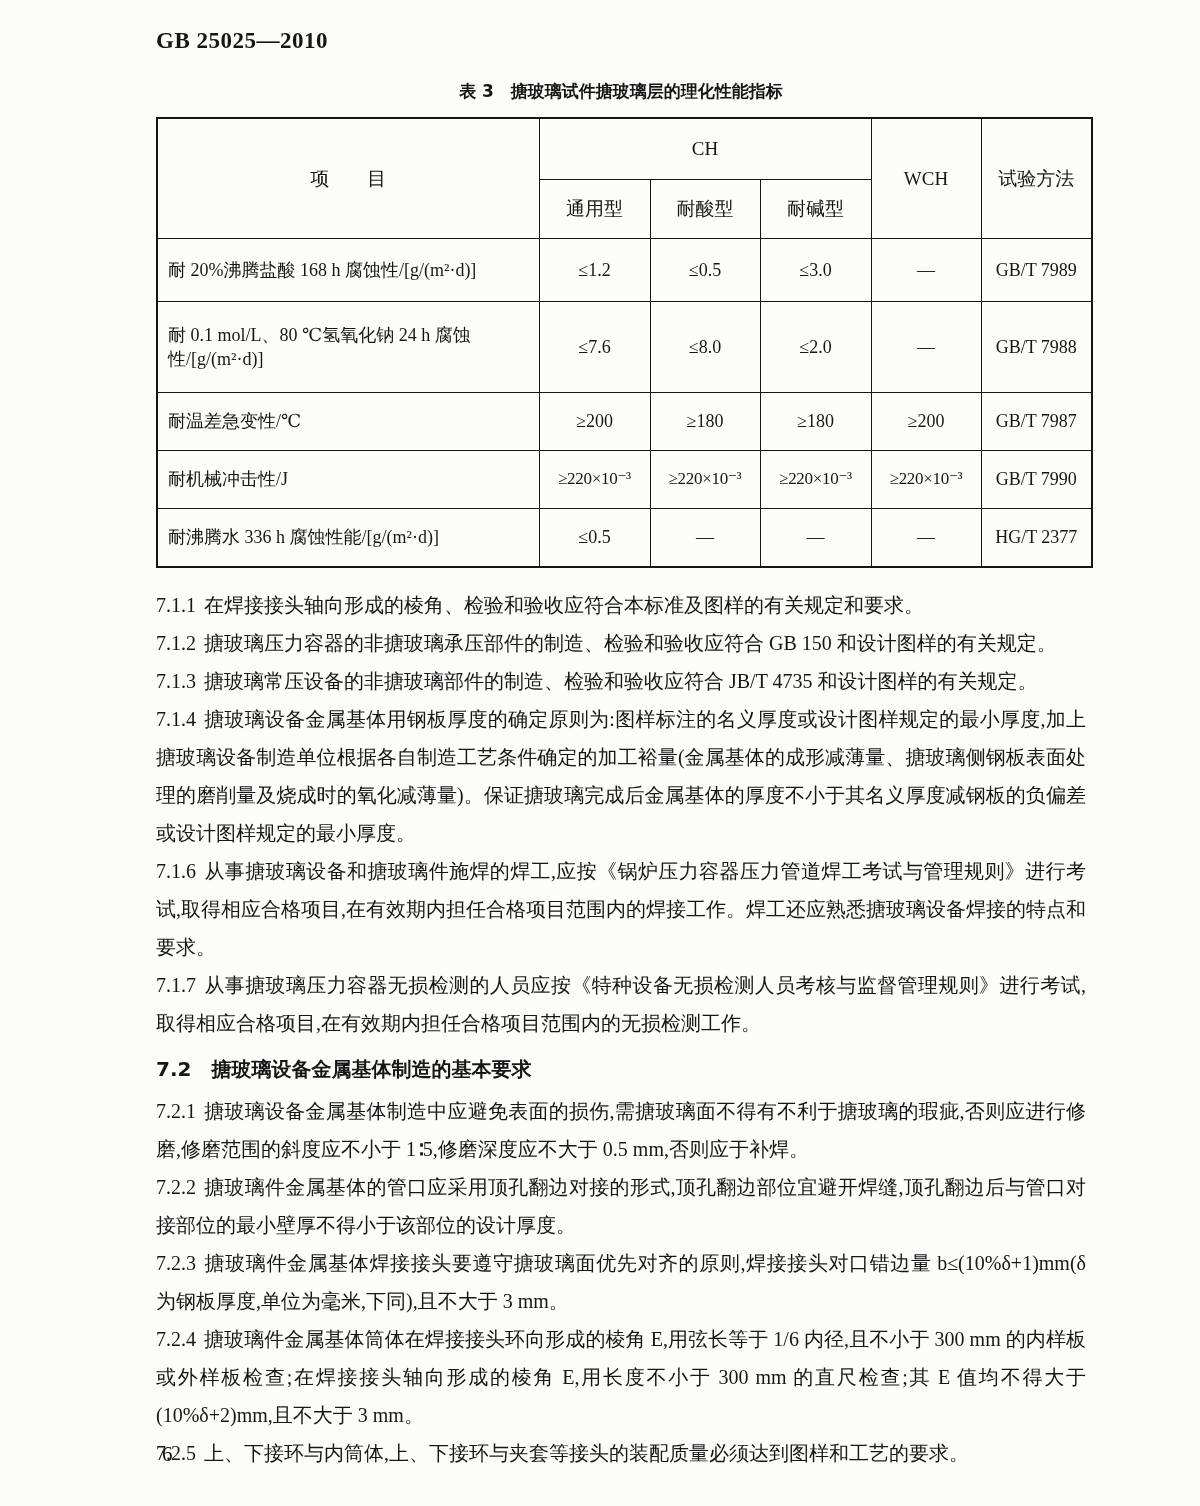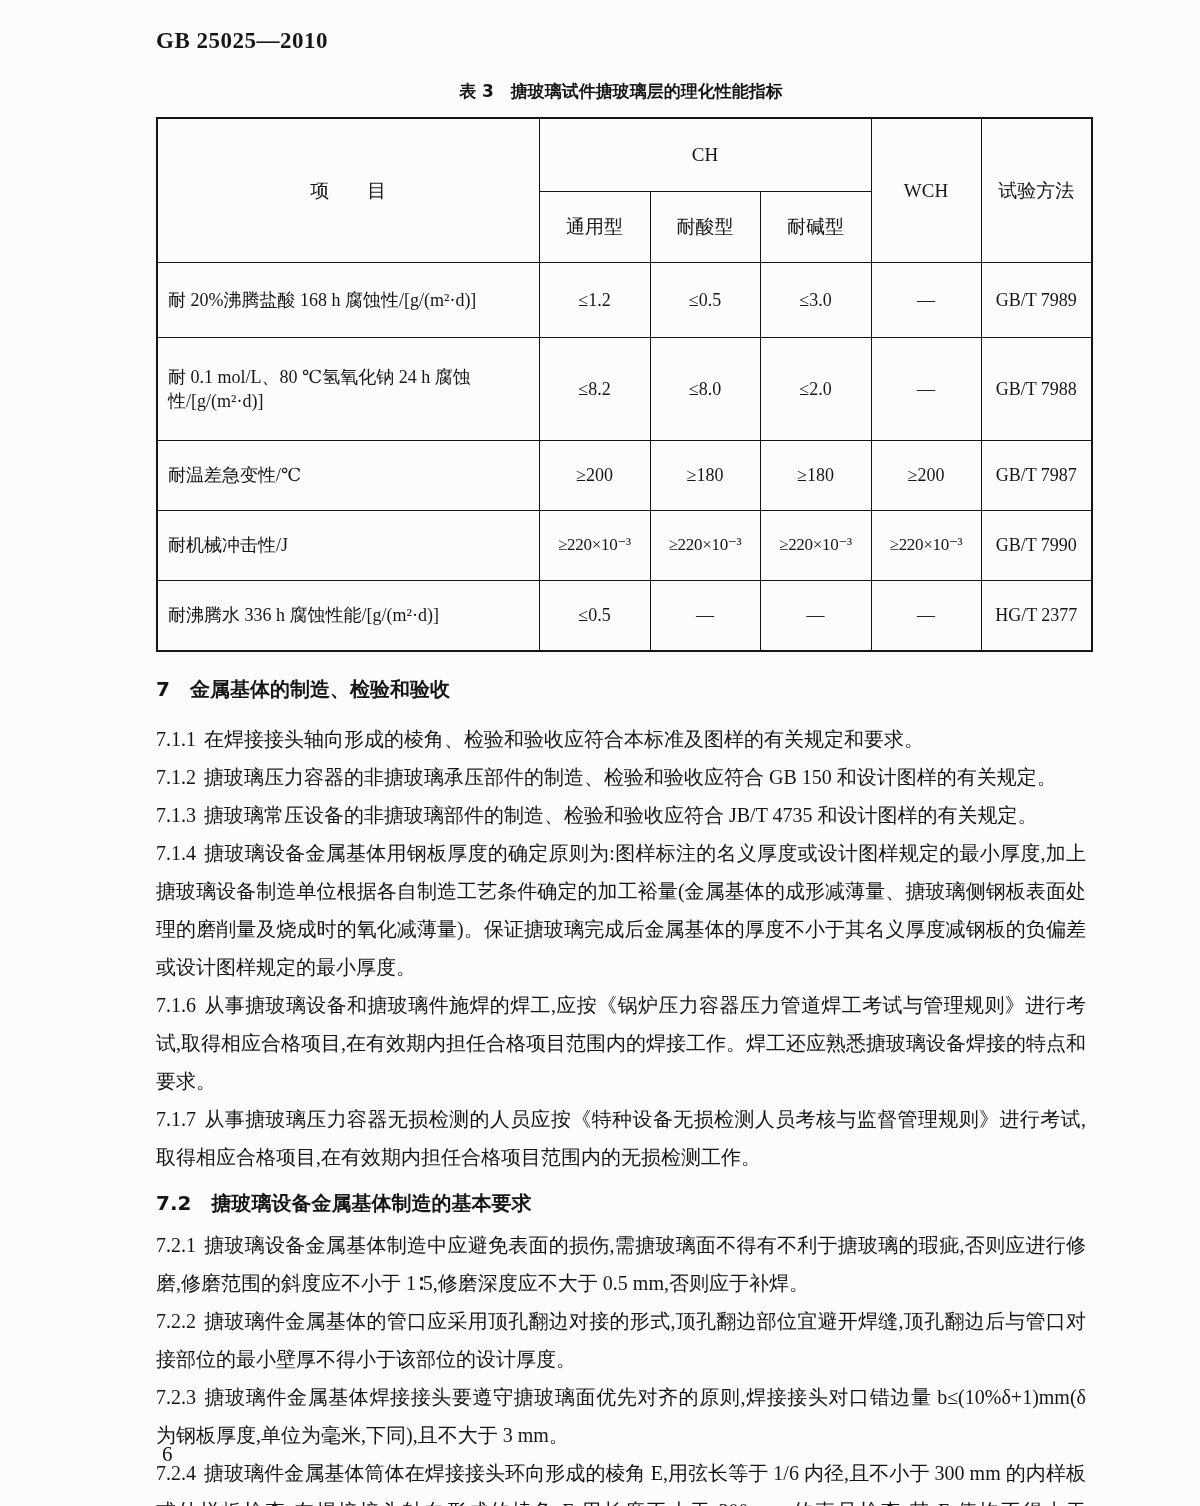--- a/index.html
+++ b/index.html
@@ -35,21 +35,21 @@
     border-collapse: collapse;
     table-layout: fixed;
     width: 935px;
     border: 2.5px solid #151515;
     font-size: 18px;
   }
   table.perf td {
     border: 1.5px solid #151515;
     text-align: center;
     vertical-align: middle;
-    padding: 16px 4px;
+    padding: 10px 4px;
     line-height: 1.35;
   }
   table.perf td.c-item {
     text-align: left;
     padding-left: 10px;
     padding-right: 6px;
   }
   table.perf td.th {
     font-size: 19px;
   }
@@ -123,21 +123,21 @@
       <tr class="r1">
         <td class="c-item">耐 20%沸腾盐酸 168 h 腐蚀性/[g/(m²·d)]</td>
         <td>≤1.2</td>
         <td>≤0.5</td>
         <td>≤3.0</td>
         <td>—</td>
         <td>GB/T 7989</td>
       </tr>
       <tr class="r2">
         <td class="c-item">耐 0.1 mol/L、80 ℃氢氧化钠 24 h 腐蚀性/[g/(m²·d)]</td>
-        <td>≤8.2</td>
+        <td>≤7.6</td>
         <td>≤8.0</td>
         <td>≤2.0</td>
         <td>—</td>
         <td>GB/T 7988</td>
       </tr>
       <tr class="r3">
         <td class="c-item">耐温差急变性/℃</td>
         <td>≥200</td>
         <td>≥180</td>
         <td>≥180</td>
@@ -157,21 +157,20 @@
         <td>≤0.5</td>
         <td>—</td>
         <td>—</td>
         <td>—</td>
         <td>HG/T 2377</td>
       </tr>
     </tbody>
   </table>
 
   <div class="body-text">
-    <p class="h1"><span class="pnum">7</span><span>金属基体的制造、检验和验收</span></p>
     <p><span class="pnum">7.1.1</span><span>在焊接接头轴向形成的棱角、检验和验收应符合本标准及图样的有关规定和要求。</span></p>
     <p><span class="pnum">7.1.2</span><span>搪玻璃压力容器的非搪玻璃承压部件的制造、检验和验收应符合 GB 150 和设计图样的有关规定。</span></p>
     <p><span class="pnum">7.1.3</span><span>搪玻璃常压设备的非搪玻璃部件的制造、检验和验收应符合 JB/T 4735 和设计图样的有关规定。</span></p>
     <p><span class="pnum">7.1.4</span><span>搪玻璃设备金属基体用钢板厚度的确定原则为:图样标注的名义厚度或设计图样规定的最小厚度,加上搪玻璃设备制造单位根据各自制造工艺条件确定的加工裕量(金属基体的成形减薄量、搪玻璃侧钢板表面处理的磨削量及烧成时的氧化减薄量)。保证搪玻璃完成后金属基体的厚度不小于其名义厚度减钢板的负偏差或设计图样规定的最小厚度。</span></p>
     <p><span class="pnum">7.1.6</span><span>从事搪玻璃设备和搪玻璃件施焊的焊工,应按《锅炉压力容器压力管道焊工考试与管理规则》进行考试,取得相应合格项目,在有效期内担任合格项目范围内的焊接工作。焊工还应熟悉搪玻璃设备焊接的特点和要求。</span></p>
     <p><span class="pnum">7.1.7</span><span>从事搪玻璃压力容器无损检测的人员应按《特种设备无损检测人员考核与监督管理规则》进行考试,取得相应合格项目,在有效期内担任合格项目范围内的无损检测工作。</span></p>
     <p class="h2"><span class="pnum">7.2</span><span>搪玻璃设备金属基体制造的基本要求</span></p>
     <p><span class="pnum">7.2.1</span><span>搪玻璃设备金属基体制造中应避免表面的损伤,需搪玻璃面不得有不利于搪玻璃的瑕疵,否则应进行修磨,修磨范围的斜度应不小于 1∶5,修磨深度应不大于 0.5 mm,否则应于补焊。</span></p>
     <p><span class="pnum">7.2.2</span><span>搪玻璃件金属基体的管口应采用顶孔翻边对接的形式,顶孔翻边部位宜避开焊缝,顶孔翻边后与管口对接部位的最小壁厚不得小于该部位的设计厚度。</span></p>
     <p><span class="pnum">7.2.3</span><span>搪玻璃件金属基体焊接接头要遵守搪玻璃面优先对齐的原则,焊接接头对口错边量 b≤(10%δ+1)mm(δ 为钢板厚度,单位为毫米,下同),且不大于 3 mm。</span></p>

